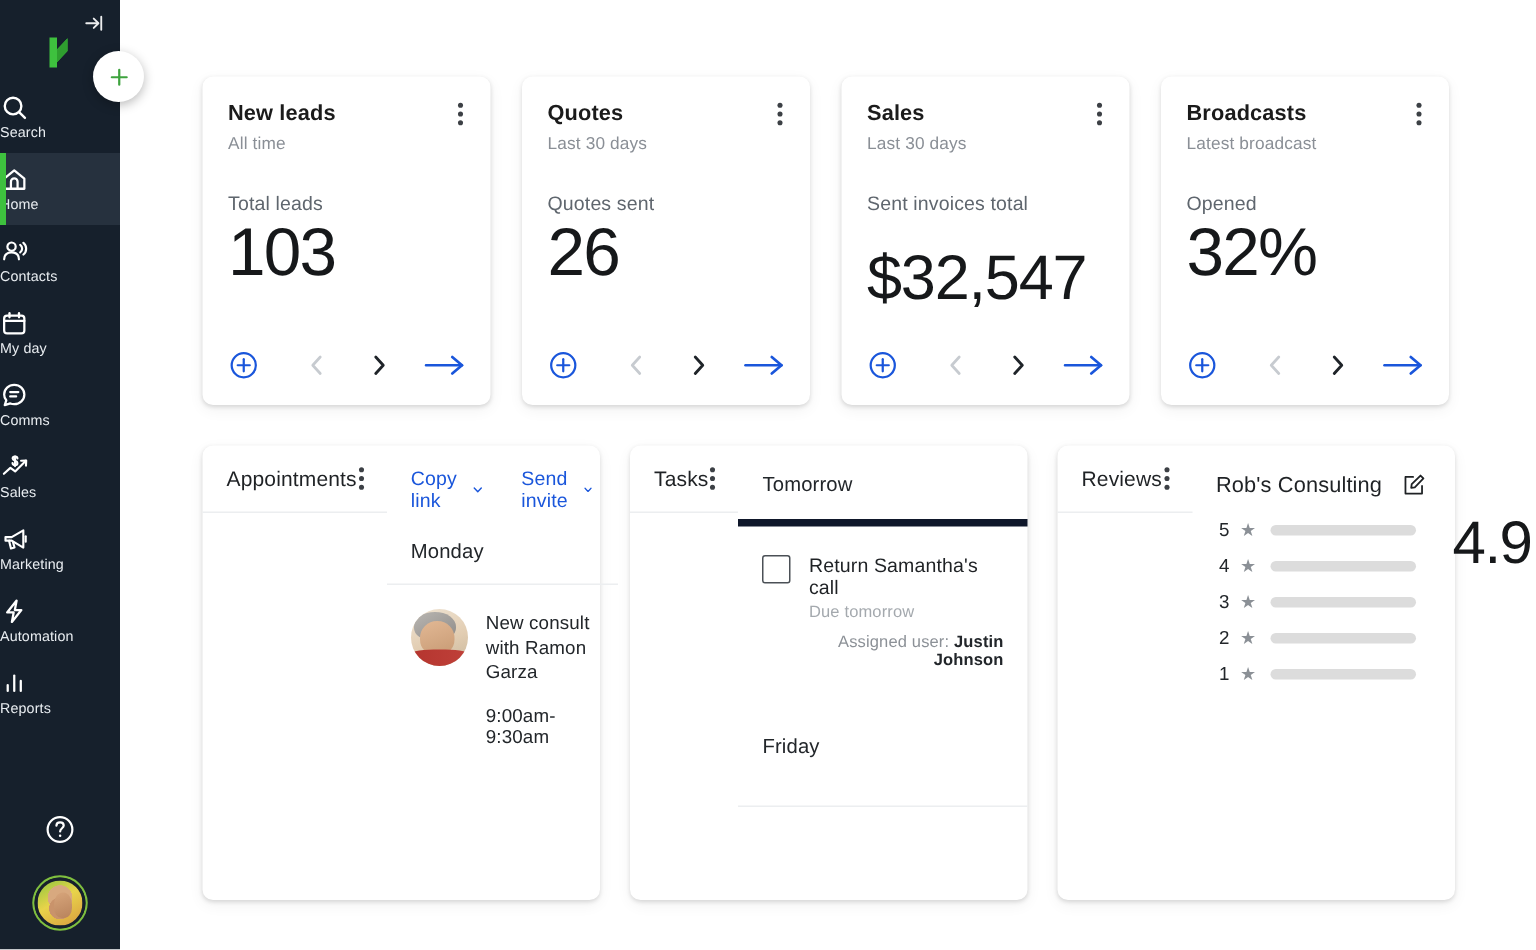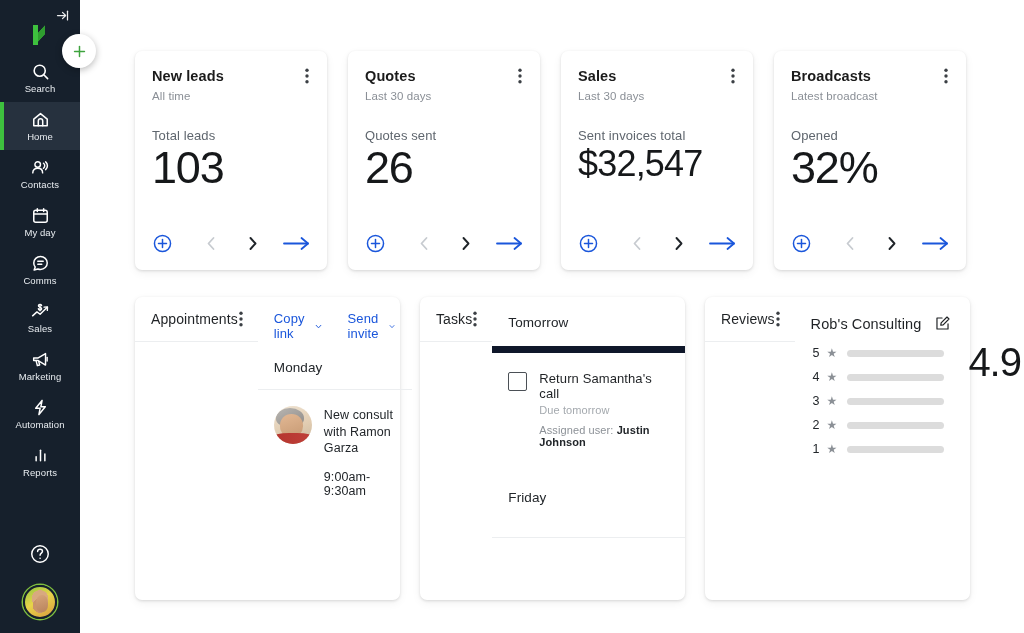--- a/index.html
+++ b/index.html
@@ -26,21 +26,21 @@
     cursor: pointer; line-height: 1;
   }
   .logo {
     position: absolute; left: 50%; transform: translateX(-50%);
     top: 22px;
   }
   .nav { width: 100%; display: flex; flex-direction: column; align-items: stretch; }
   .nav-item {
     position: relative;
     height: 48px; width: 100%;
-    display: flex; flex-direction: column; align-items: center; justify-content: center;
+    display: flex; flex-direction: column; justify-content: center;
     gap: 2px; cursor: pointer;
     color: #ffffff;
   }
   .nav-item .lbl {
     font-size: 9.5px; letter-spacing: .1px; color: #e9edf1; line-height: 1;
   }
   .nav-item .ico { display: block; height: 20px; line-height: 0; }
   .nav-item.active { background: #26313e; }
   .nav-item.active::before {
     content: ""; position: absolute; left: 0; top: 0; bottom: 0;
@@ -103,21 +103,21 @@
     display: flex; align-items: flex-start; justify-content: space-between; text-align: right;
   }
   .card-title { font-size: 14.5px; font-weight: 700; color: #1b1b1b; letter-spacing: .1px; }
   .kebab { cursor: pointer; padding: 0 1px; line-height: 0; display:block; }
   .card-sub { font-size: 11.5px; color: #8a8f96; margin-top: 6px; letter-spacing: .1px; }
   .metric-label { font-size: 13px; color: #5f666e; margin-top: 26px; letter-spacing: .1px; }
   .metric-value {
     font-size: 45px; font-weight: 400; color: #16181a;
     letter-spacing: -1.2px; line-height: 1.05; margin-top: 1px;
   }
-  .metric-value.small { font-size: 36px; letter-spacing: -0.8px; margin-top: 2px; }
+  .metric-value.small { font-size: 42px; letter-spacing: -0.8px; margin-top: 20px; }
   .stat-foot {
     position: absolute; left: 17px; right: 17px; bottom: 16px;
     display: flex; align-items: center;
   }
   .foot-add { cursor: pointer; line-height: 0; }
   .foot-chev { cursor: pointer; line-height: 0; }
   .foot-arrow { cursor: pointer; line-height: 0; margin-left: auto; }
   .chev-prev { margin-left: 32px; }
   .chev-next { margin-left: 28px; }
 
@@ -172,31 +172,31 @@
     border-radius: 40% 40% 0 0;
   }
   .appt-text { padding-top: 1px; }
   .appt-name { font-size: 12.5px; color: #22262a; line-height: 1.33; letter-spacing: .1px; }
   .appt-time { font-size: 12.5px; color: #22262a; margin-top: 13px; letter-spacing: .1px; }
 
   
   .task-sec-label {
     font-size: 13.5px; color: #22262a; letter-spacing: .1px;
     padding: 18px 16px 16px 16px;
-    border-bottom: 7px solid #0f172a;
+    border-bottom: 5px solid #0f172a;
   }
   .task-item { display: flex; gap: 12px; padding: 18px 16px 0 16px; }
   .task-check {
     width: 19px; height: 19px; flex: 0 0 19px;
     border: 1.6px solid #4b5056; border-radius: 2px;
     background: #fff; cursor: pointer; margin-top: 1px;
   }
   .task-title { font-size: 13px; color: #1f2225; letter-spacing: .1px; }
   .task-due { font-size: 11px; color: #a4a9ae; margin-top: 3px; letter-spacing: .1px; }
-  .task-assign { font-size: 11px; color: #8c9197; margin-top: 8px; letter-spacing: .1px; }
+  .task-assign { font-size: 11px; color: #8c9197; margin-top: 8px; letter-spacing: .1px; text-align: right; }
   .task-assign b { color: #22262a; font-weight: 700; }
   .task-sec-label.second {
     margin-top: auto; border-bottom: 1px solid #eceef0;
     padding: 0 16px 32px 16px;
   }
   .tasks-tail { height: 62px; }
 
   
   .rev-top { display: flex; align-items: center; gap: 13px; padding: 18px 16px 0 16px; }
   .rev-biz { font-size: 14.5px; color: #1f2225; letter-spacing: .1px; }

